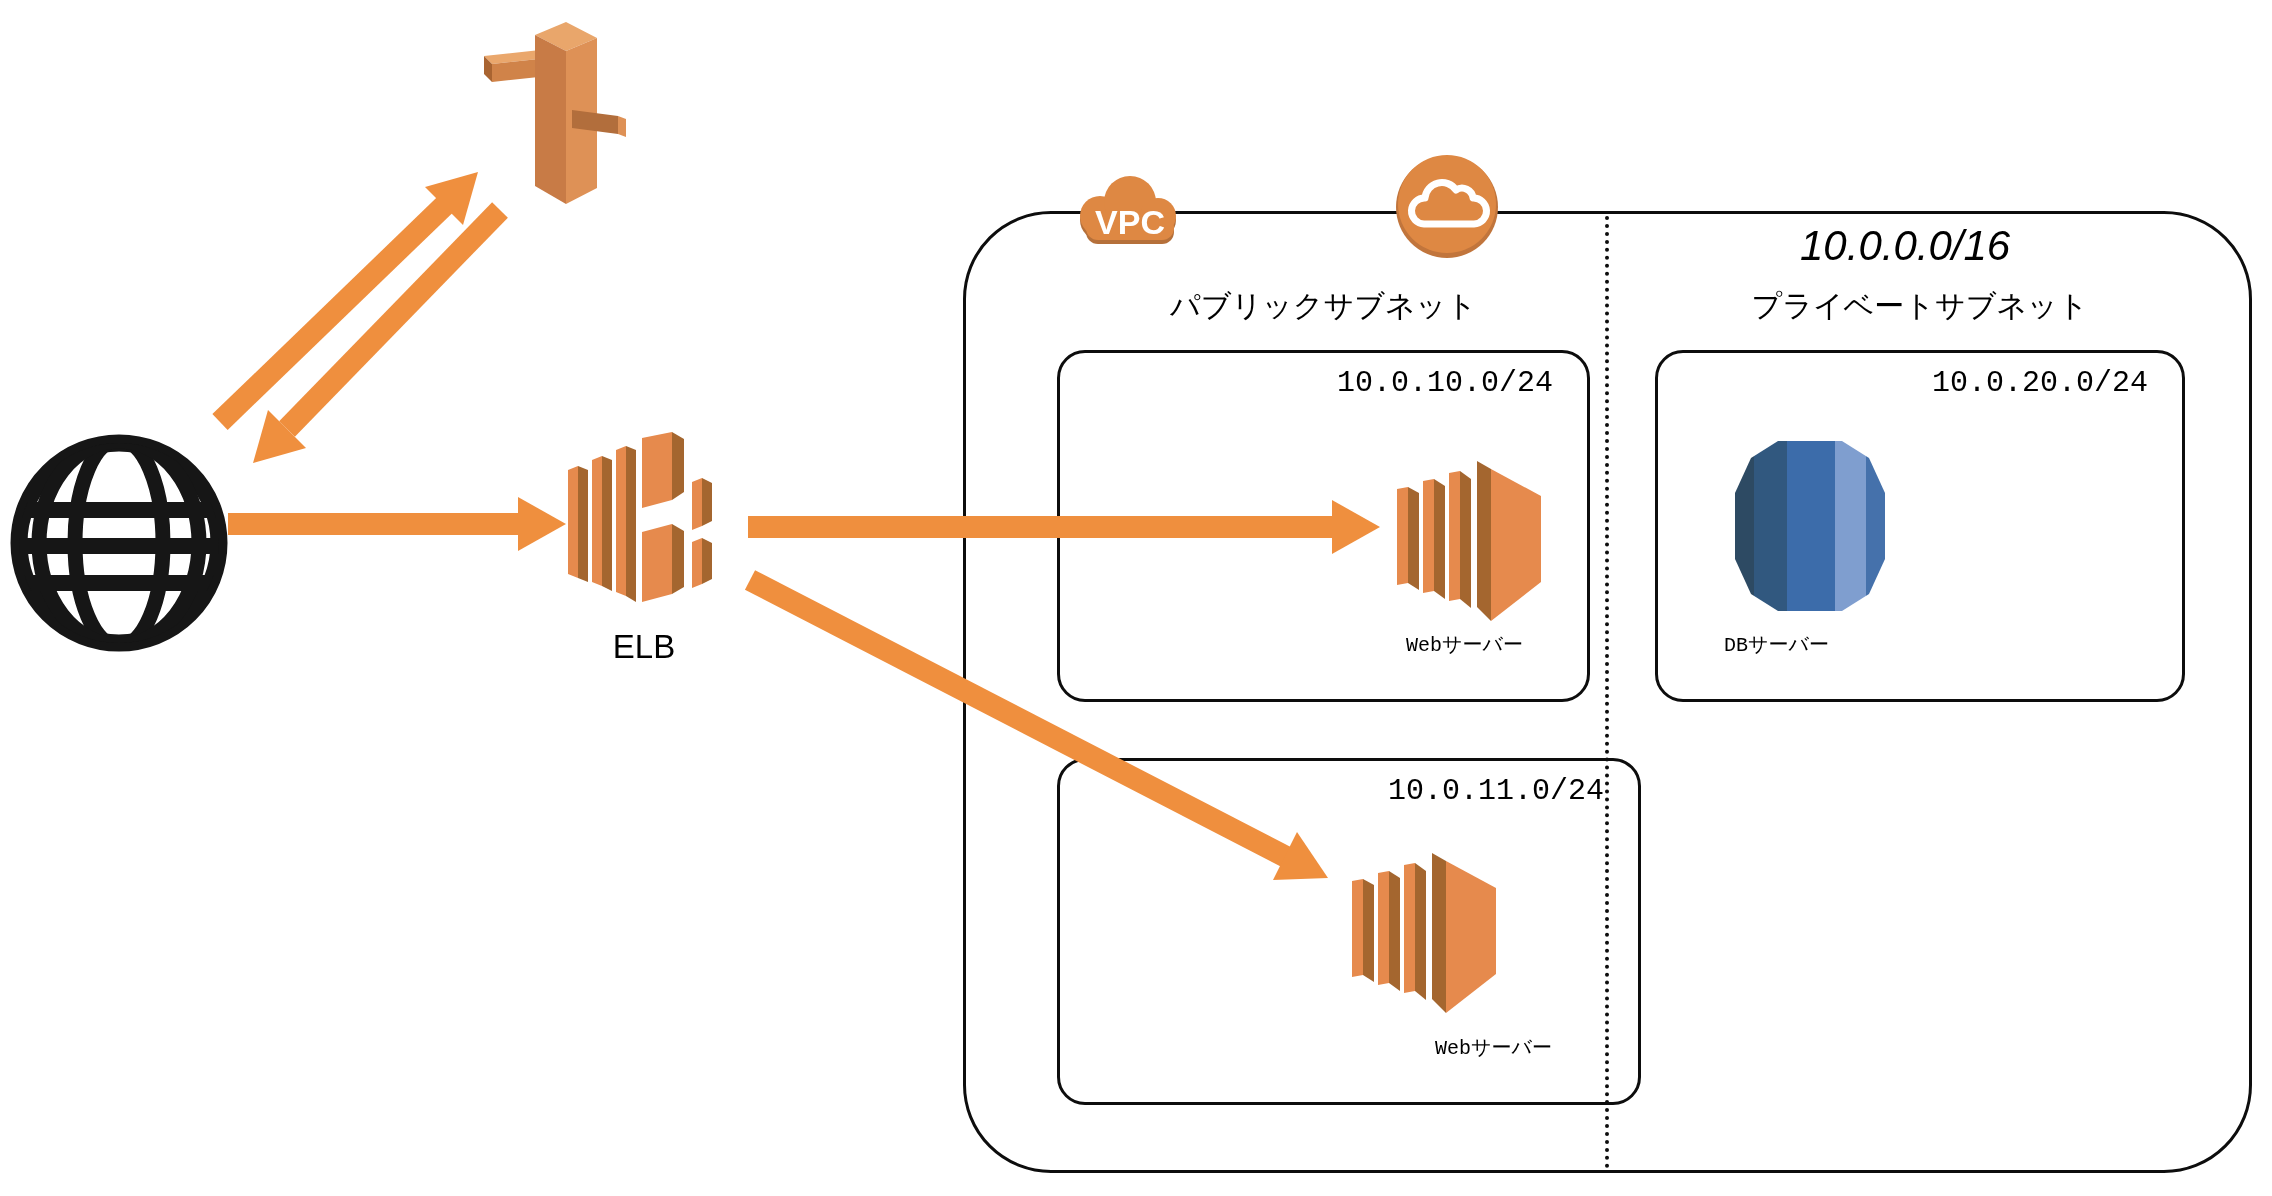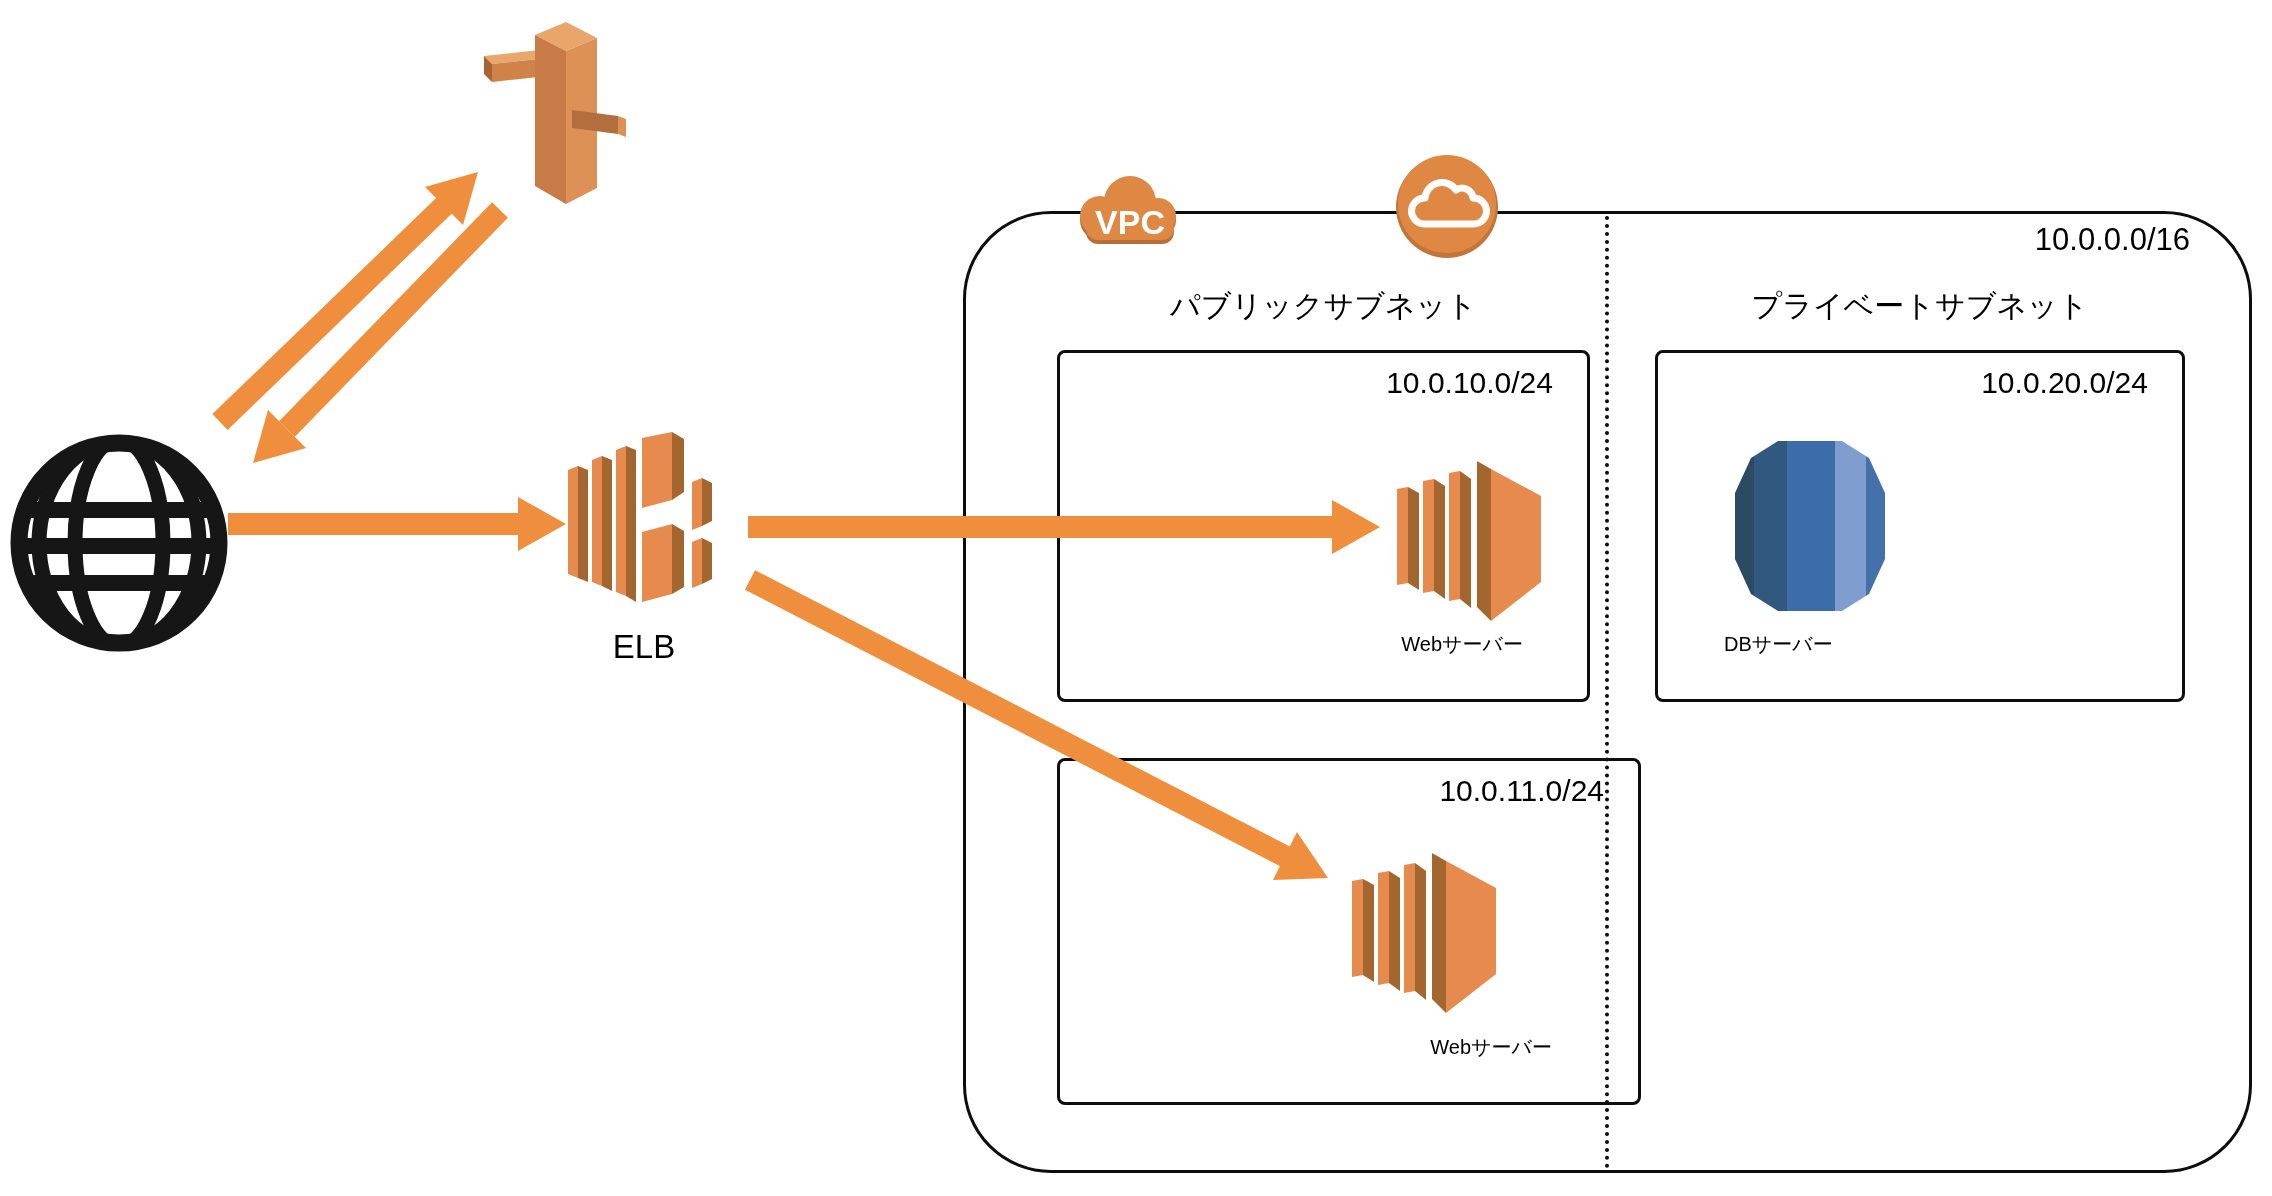--- a/index.html
+++ b/index.html
@@ -17,29 +17,29 @@
     left:963px;top:211px;width:1289px;height:962px;
     border:3px solid #0d0d0d;border-radius:88px;
     box-sizing:border-box;z-index:2;background:transparent;
   }
   .divider{
     left:1605px;top:216px;height:953px;width:0;
     border-left:4px dotted #0d0d0d;z-index:2;
   }
   .vpc-cidr{
     left:1800px;top:222px;width:390px;
-    text-align:right;font-size:31px;z-index:3;
+    text-align:left;font-size:42px;z-index:3;font-style:italic;
   }
   .col-title{top:286px;text-align:center;font-size:30px;z-index:3;}
   .col-title.public{left:1057px;width:533px;}
   .col-title.private{left:1655px;width:530px;text-align:center;}
   
   .subnet{
-    border:3px solid #0d0d0d;border-radius:8px;
-    box-sizing:border-box;z-index:2;background:transparent;
+    border:3px solid #0d0d0d;border-radius:28px;
+    box-sizing:border-box;z-index:2;background:transparent;font-family:Liberation Mono, monospace;
   }
   .subnet.p1{left:1057px;top:350px;width:533px;height:352px;}
   .subnet.p2{left:1057px;top:758px;width:584px;height:347px;}
   .subnet.q1{left:1655px;top:350px;width:530px;height:352px;}
   .subnet.q2{left:1655px;top:758px;width:530px;height:347px;}
   .subnet .cidr{position:absolute;top:13px;right:34px;font-size:30px;}
   .subnet .server-label{position:absolute;bottom:41px;font-size:20px;}
   .label-right{right:64px;}
   .label-right2{right:86px;}
   .label-left{left:66px;}

